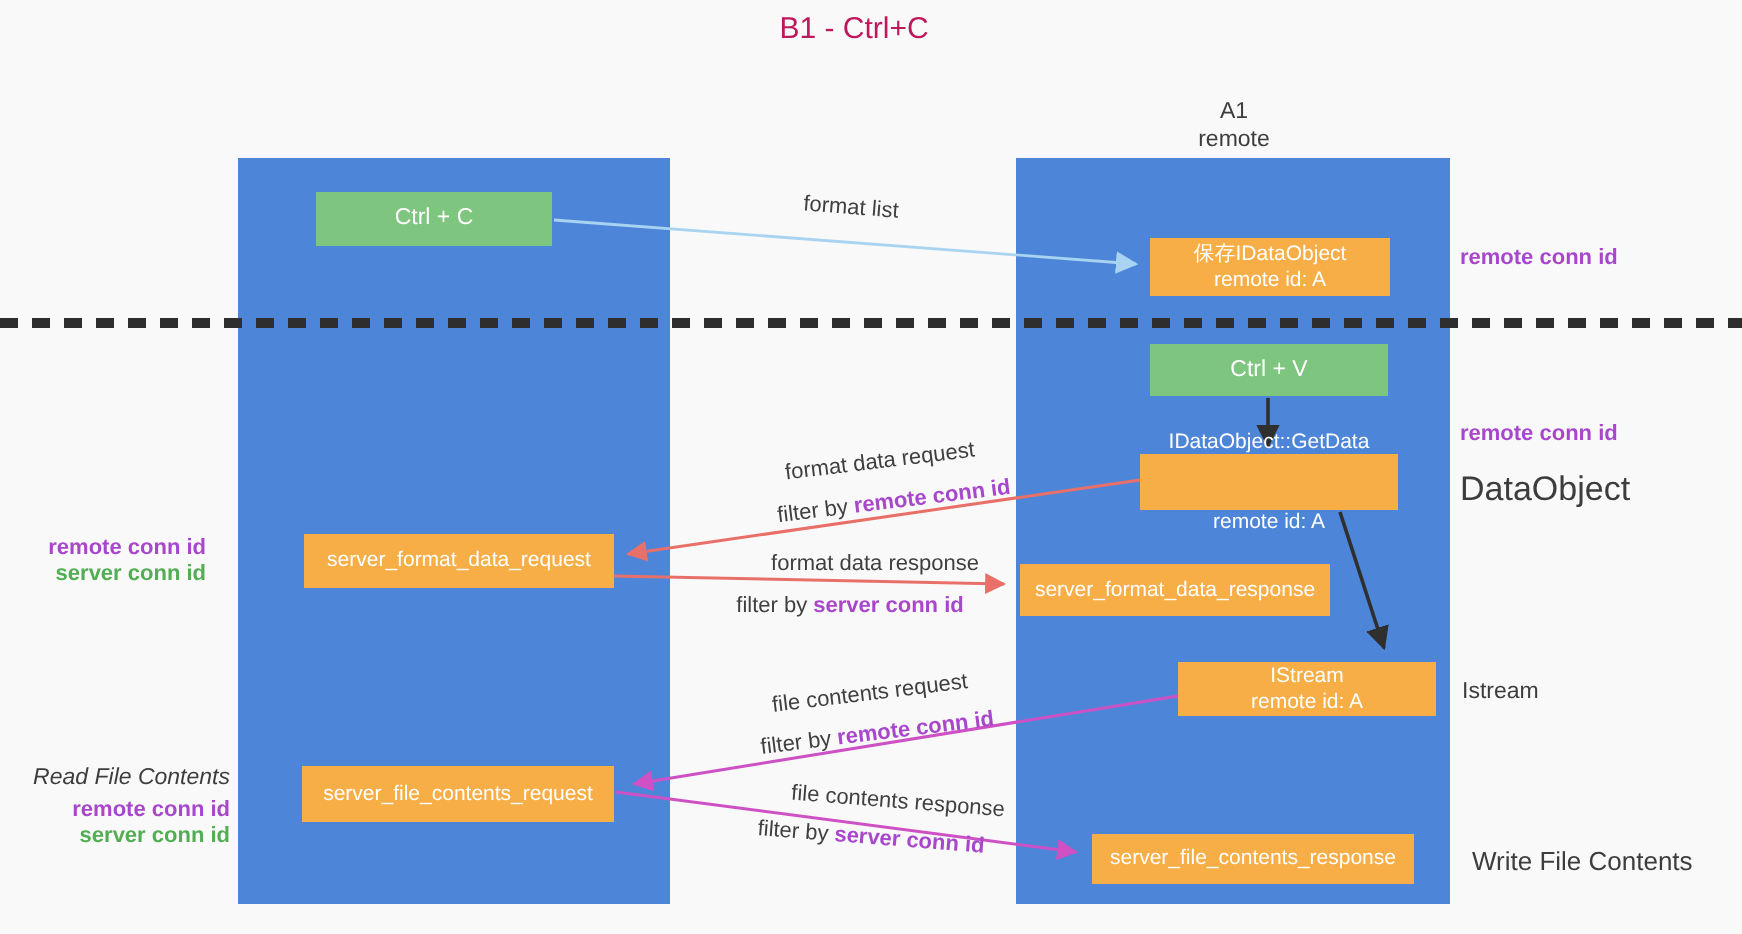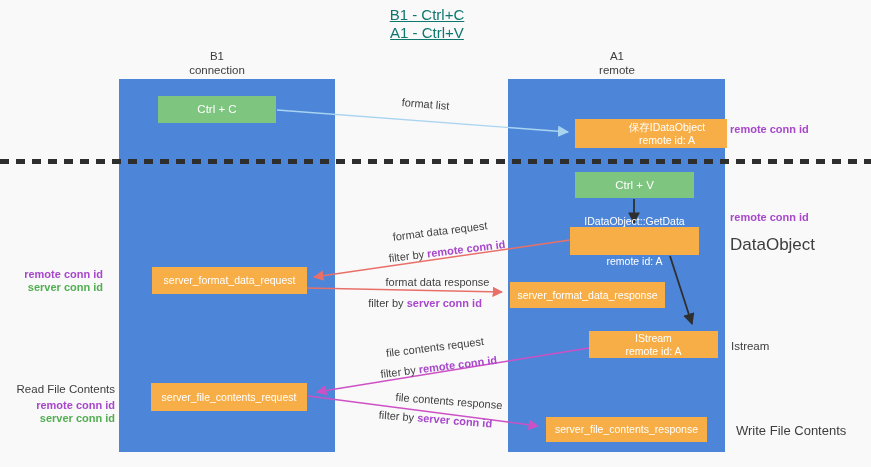--- a/index.html
+++ b/index.html
@@ -8,21 +8,21 @@
     background:#f9f9f9;
   }
   #stage{
     position:relative;
     width:871px;height:467px;
     background:#f9f9f9;
     overflow:hidden;
   }
   .title{
     position:absolute;left:0;top:6px;width:854px;
-    text-align:center;font-size:15px;line-height:18px;color:#0f766e;text-decoration:underline;
+    text-align:center;font-size:15px;line-height:18px;color:#be185d;
   }
   .col-header{
     position:absolute;top:50px;width:120px;
     text-align:center;font-size:11.5px;line-height:13.5px;color:#3d3d3d;
   }
   .column{
     position:absolute;top:79px;height:373px;width:216px;
     background:#4d86d8;
   }
   .dashline{
@@ -49,27 +49,22 @@
   .right-block{position:absolute;text-align:right;font-size:11px;line-height:13px;white-space:nowrap;}
   svg.overlay{position:absolute;left:0;top:0;pointer-events:none;}
 </style>
 </head>
 <body>
 
 <div id="stage">
 
   <div class="title">
     <div>B1 - Ctrl+C</div>
-    <div>A1 - Ctrl+V</div>
   </div>
 
-  <div class="col-header" style="left:157px;">
-    <div>B1</div>
-    <div>connection</div>
-  </div>
   <div class="col-header" style="left:557px;">
     <div>A1</div>
     <div>remote</div>
   </div>
 
   <div class="column" style="left:119px;"></div>
   <div class="column" style="left:508px;width:217px;"></div>
 
   <div class="dashline"></div>
 
@@ -94,21 +89,21 @@
     <line x1="570" y1="240" x2="314" y2="277" stroke="#e97069" stroke-width="1.5" marker-end="url(#m-red)"></line>
     <line x1="307" y1="288" x2="502" y2="292" stroke="#e97069" stroke-width="1.5" marker-end="url(#m-red)"></line>
     <line x1="589" y1="348" x2="317" y2="392" stroke="#cd51c5" stroke-width="1.5" marker-end="url(#m-mag)"></line>
     <line x1="308" y1="396" x2="538" y2="426" stroke="#cd51c5" stroke-width="1.5" marker-end="url(#m-mag)"></line>
   </svg>
 
   <div class="node green" style="left:158px;top:96px;width:118px;height:27px;">
     <div>Ctrl + C</div>
   </div>
 
-  <div class="node orange" style="left:575px;top:119px;width:120px;height:29px;padding-left:32px;">
+  <div class="node orange" style="left:575px;top:119px;width:120px;height:29px;">
     <div>保存IDataObject</div>
     <div>remote id: A</div>
   </div>
 
   <div class="node green" style="left:575px;top:172px;width:119px;height:26px;">
     <div>Ctrl + V</div>
   </div>
 
   <div class="node orange" style="left:570px;top:227px;width:129px;height:28px;gap:27px;">
     <div>IDataObject::GetData</div>
@@ -162,18 +157,18 @@
   <div class="lbl purple" style="left:730px;top:211px;">remote conn id</div>
   <div class="lbl" style="left:730px;top:235px;font-size:17px;">DataObject</div>
   <div class="lbl" style="left:731px;top:340px;font-size:11.5px;">Istream</div>
   <div class="lbl" style="left:736px;top:423px;font-size:13px;">Write File Contents</div>
 
   <div class="right-block" style="left:10px;top:268px;width:93px;">
     <div class="purple">remote conn id</div>
     <div class="greentxt">server conn id</div>
   </div>
   <div class="right-block" style="left:10px;top:383px;width:105px;">
-    <div style="color:#3d3d3d;font-size:11.5px;">Read File Contents</div>
+    <div style="color:#3d3d3d;font-size:11.5px;font-style:italic;">Read File Contents</div>
     <div class="purple" style="margin-top:3px;">remote conn id</div>
     <div class="greentxt">server conn id</div>
   </div>
 
 </div>
 
 </body></html>

